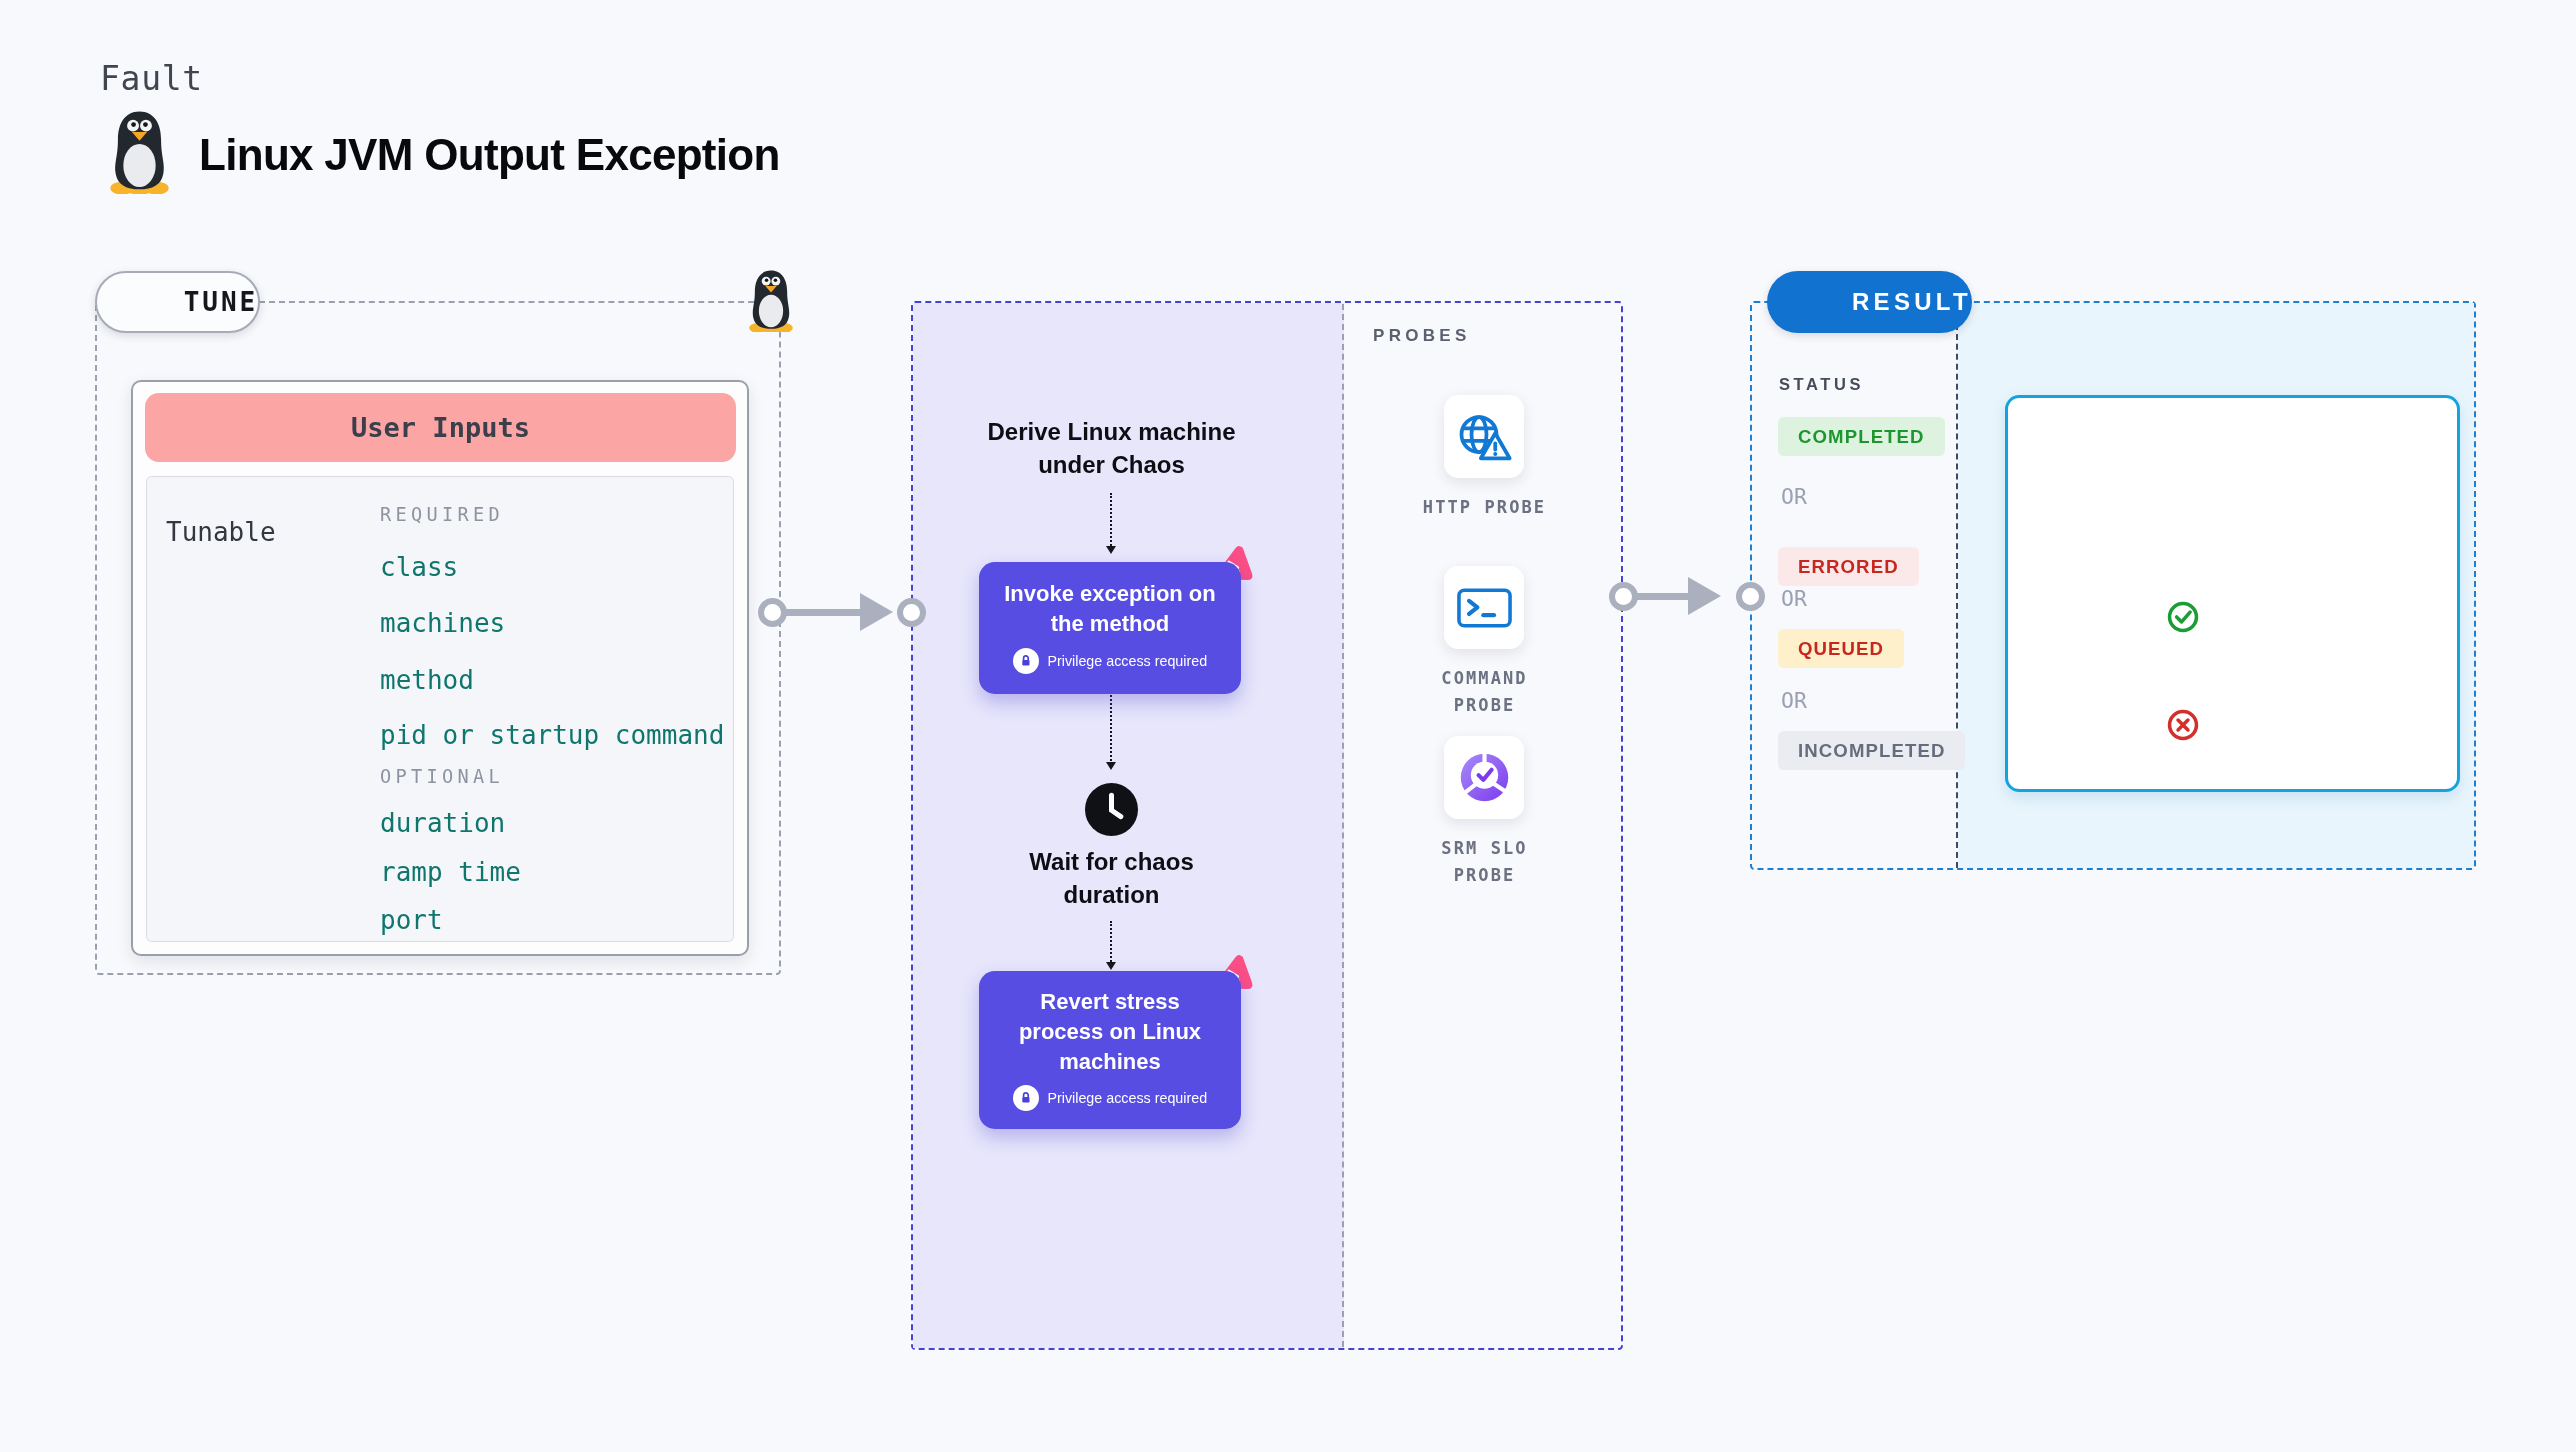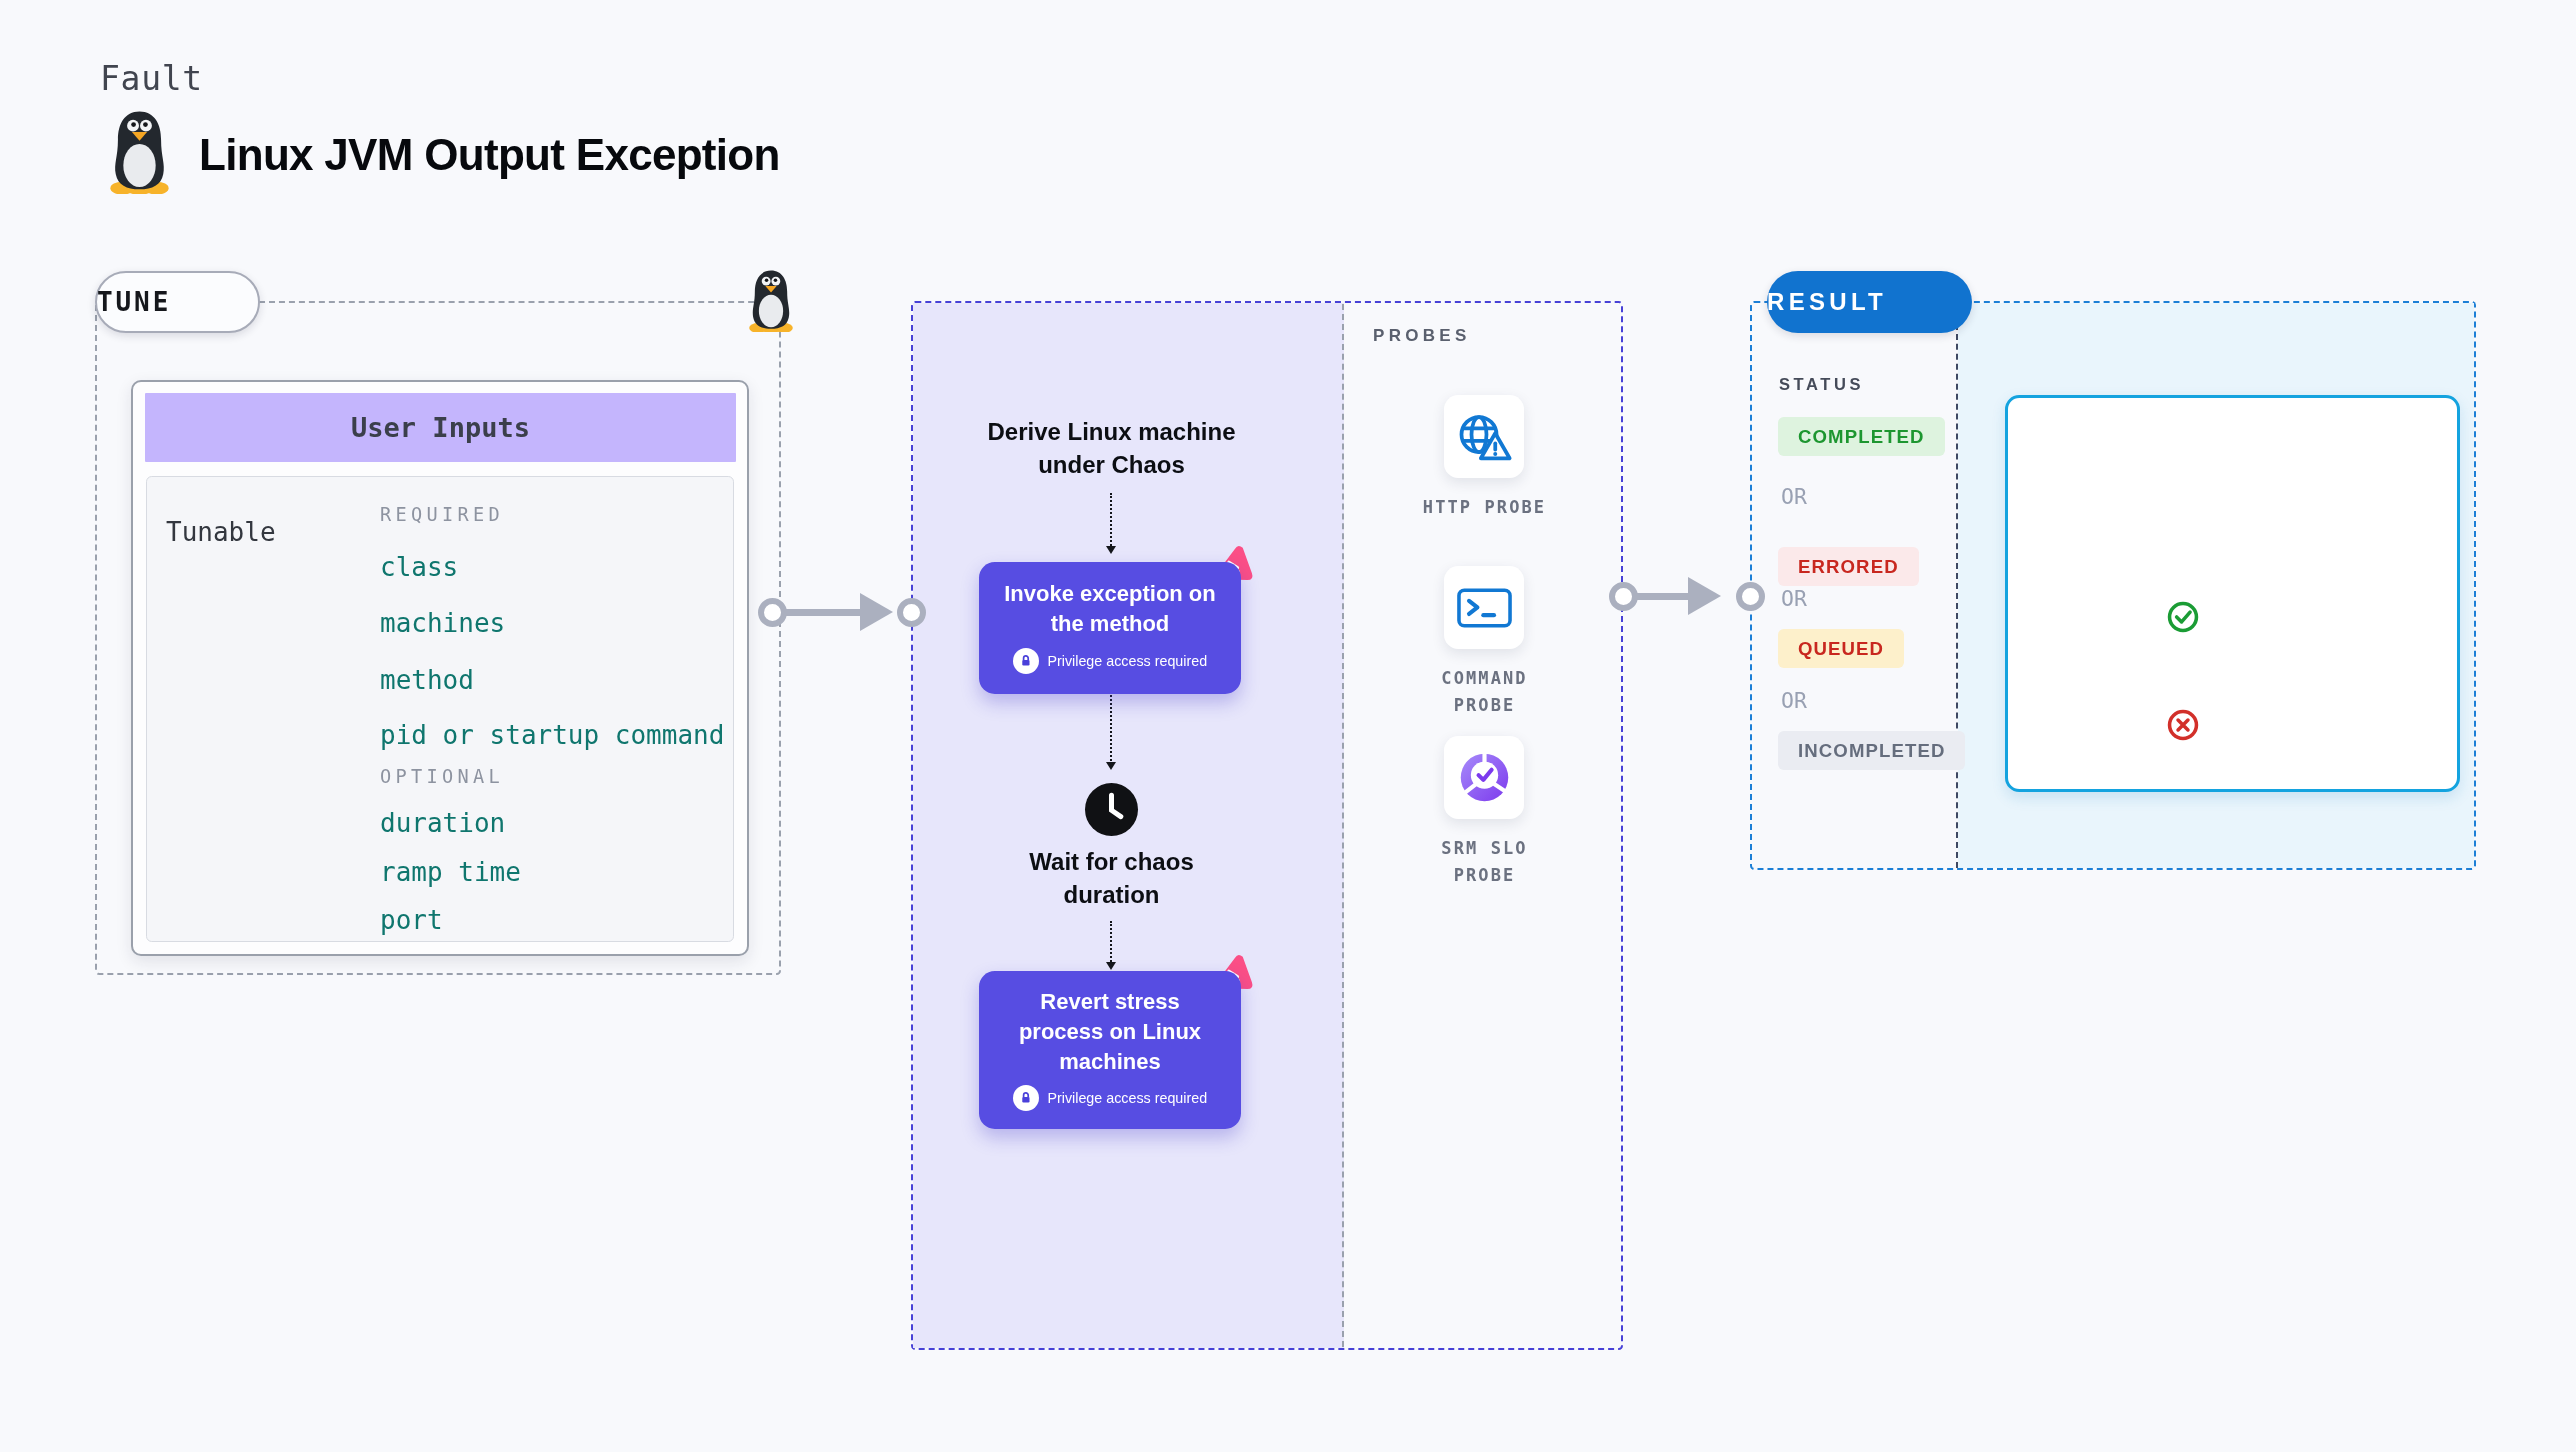--- a/index.html
+++ b/index.html
@@ -16,29 +16,29 @@
   .sec-box{border-radius:4.3px;}
   .tune-box{border:2.9px dashed #9aa1ad;}
   .exec-box{border:2.9px dashed #4741d6;}
   .result-box{border:2.9px dashed #1c7fd6;}
   .exec-fill{background:#e7e6fb;}
   .result-fill{background:#e9f5fc;}
   .vdash-gray{border-left:2.9px dashed #9aa1ad;}
   .vdash-navy{border-left:2.1px dashed #3f4962;}
 
   
-  .pill{display:flex;align-items:center;justify-content:flex-start;border-radius:33px;
+  .pill{display:flex;align-items:center;justify-content:flex-end;border-radius:33px;
         font-weight:bold;letter-spacing:2.9px;box-shadow:0 2.9px 8.6px rgba(25,28,55,.14);}
   .pill-tune{background:#fbfcfe;border:2.9px solid #a7abb8;color:#15171c;font-size:26px;}
   .pill-exec{background:#e3e1fa;border:3.6px solid #4a40da;color:#4a40da;font-size:26px;}
   .pill-result{background:#1173cf;border:none;color:#ffffff;font-size:24px;letter-spacing:4.3px;}
 
   
   .ui-card{background:#fdfdfe;border:2.9px solid #9aa0ab;border-radius:10px;box-shadow:0 5.7px 15.8px rgba(30,30,60,.10);}
-  .ui-head{background:#c4b5fd;border-radius:1px;display:flex;align-items:center;justify-content:center;
+  .ui-head{background:#fca5a5;border-radius:14px;display:flex;align-items:center;justify-content:center;
            font-weight:bold;font-size:27px;color:#3b3f4b;}
   .ui-body{background:#f5f6f9;border:1.4px solid #d8dbe2;border-radius:5.7px;}
   .ui-row-label{font-size:26px;color:#33373f;}
   .ui-sec{font-size:18.6px;color:#8d93a0;letter-spacing:4.3px;}
   .ui-link{font-size:26px;color:#0f766e;cursor:pointer;}
 
   
   .hline{position:absolute;height:7.2px;background:#abb0bf;z-index:5;}
   .hhead{position:absolute;width:0;height:0;border-top:19.3px solid transparent;
          border-bottom:19.3px solid transparent;border-left:33px solid #abb0bf;z-index:5;}

